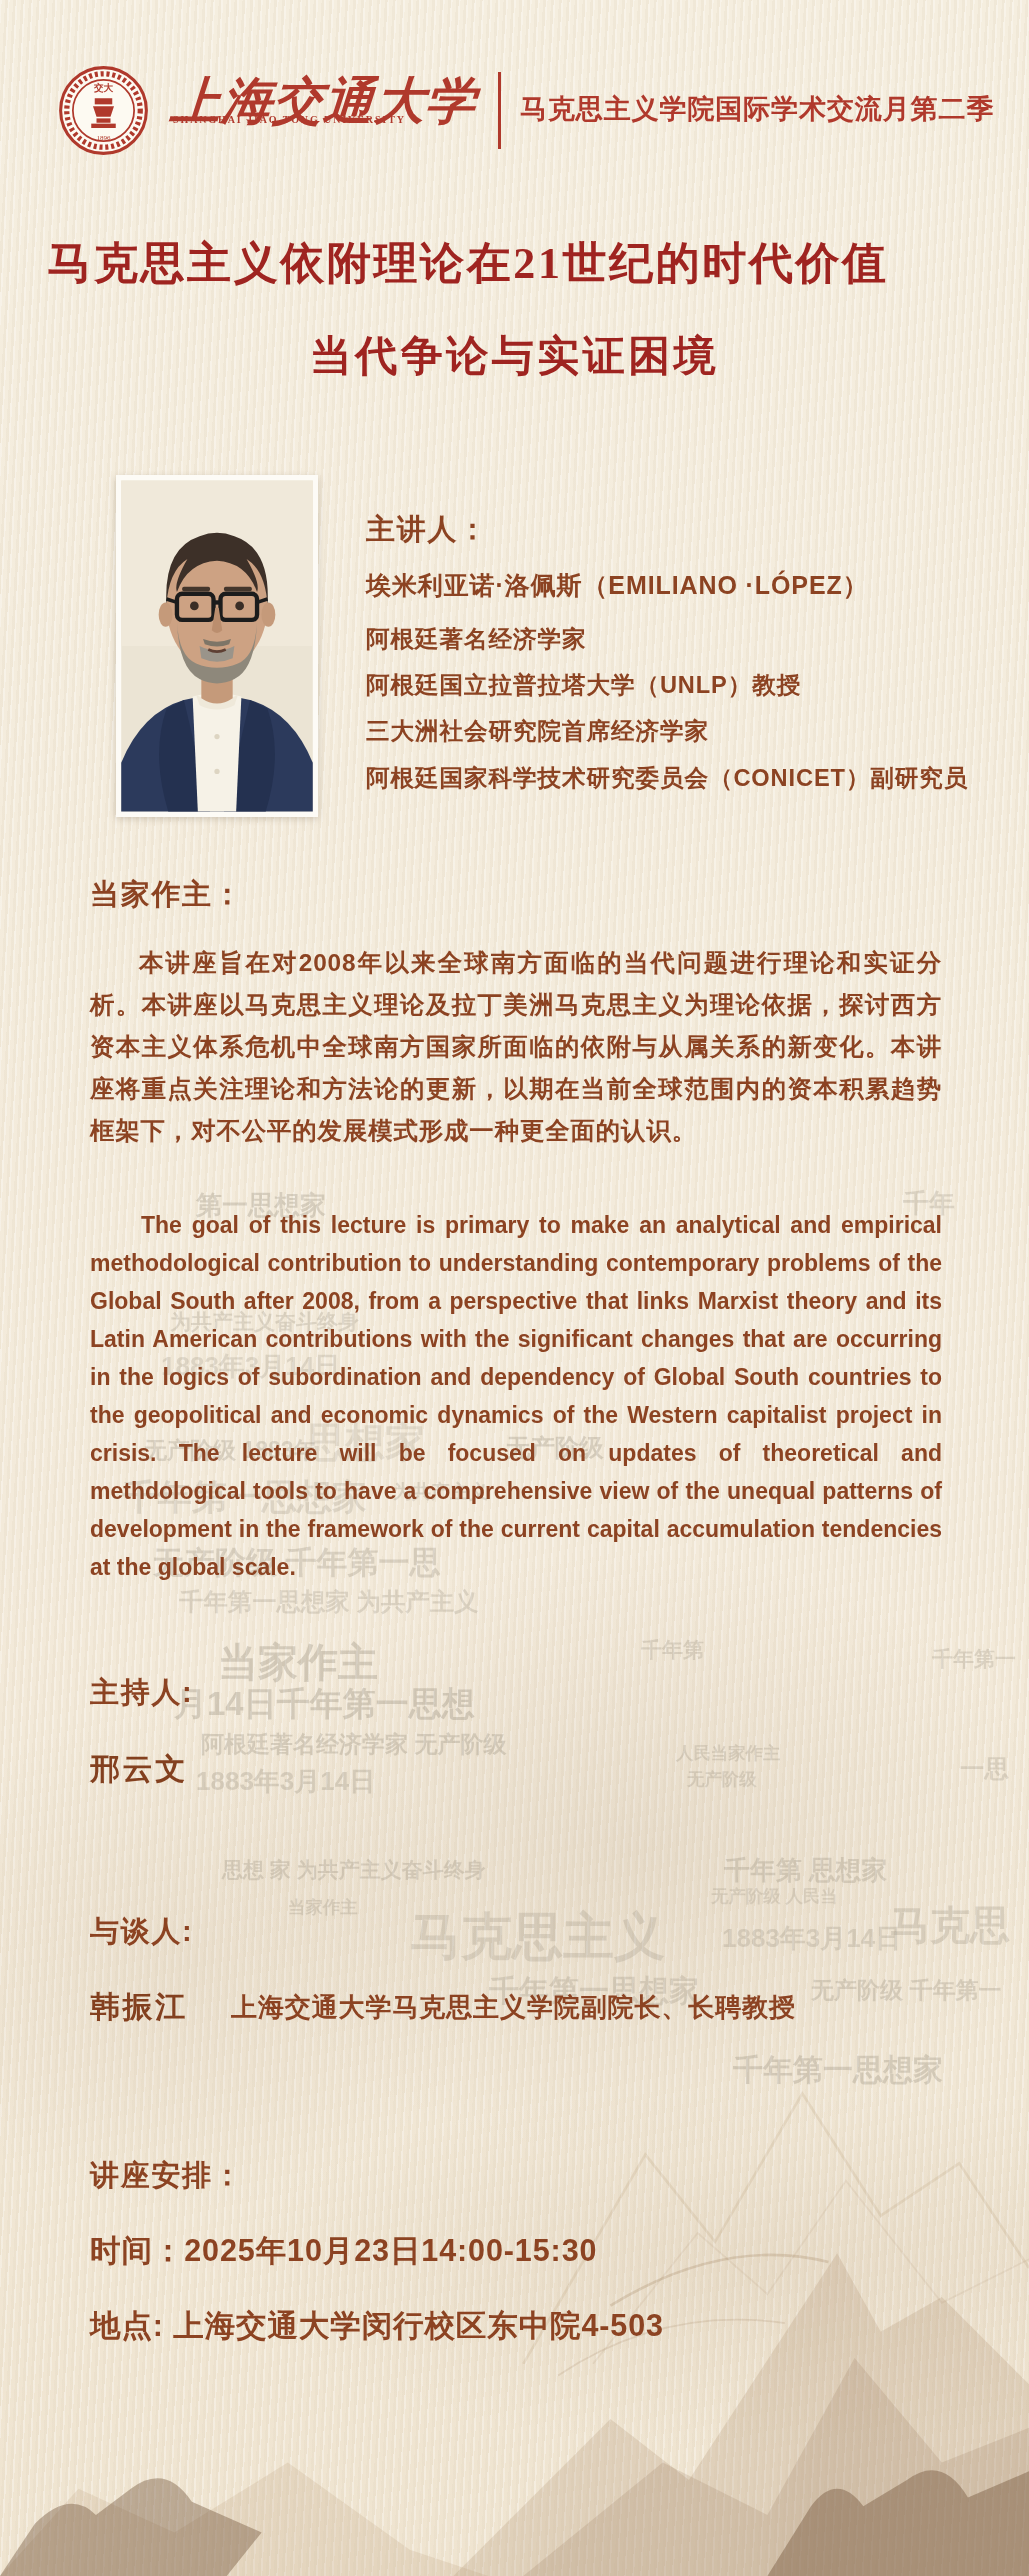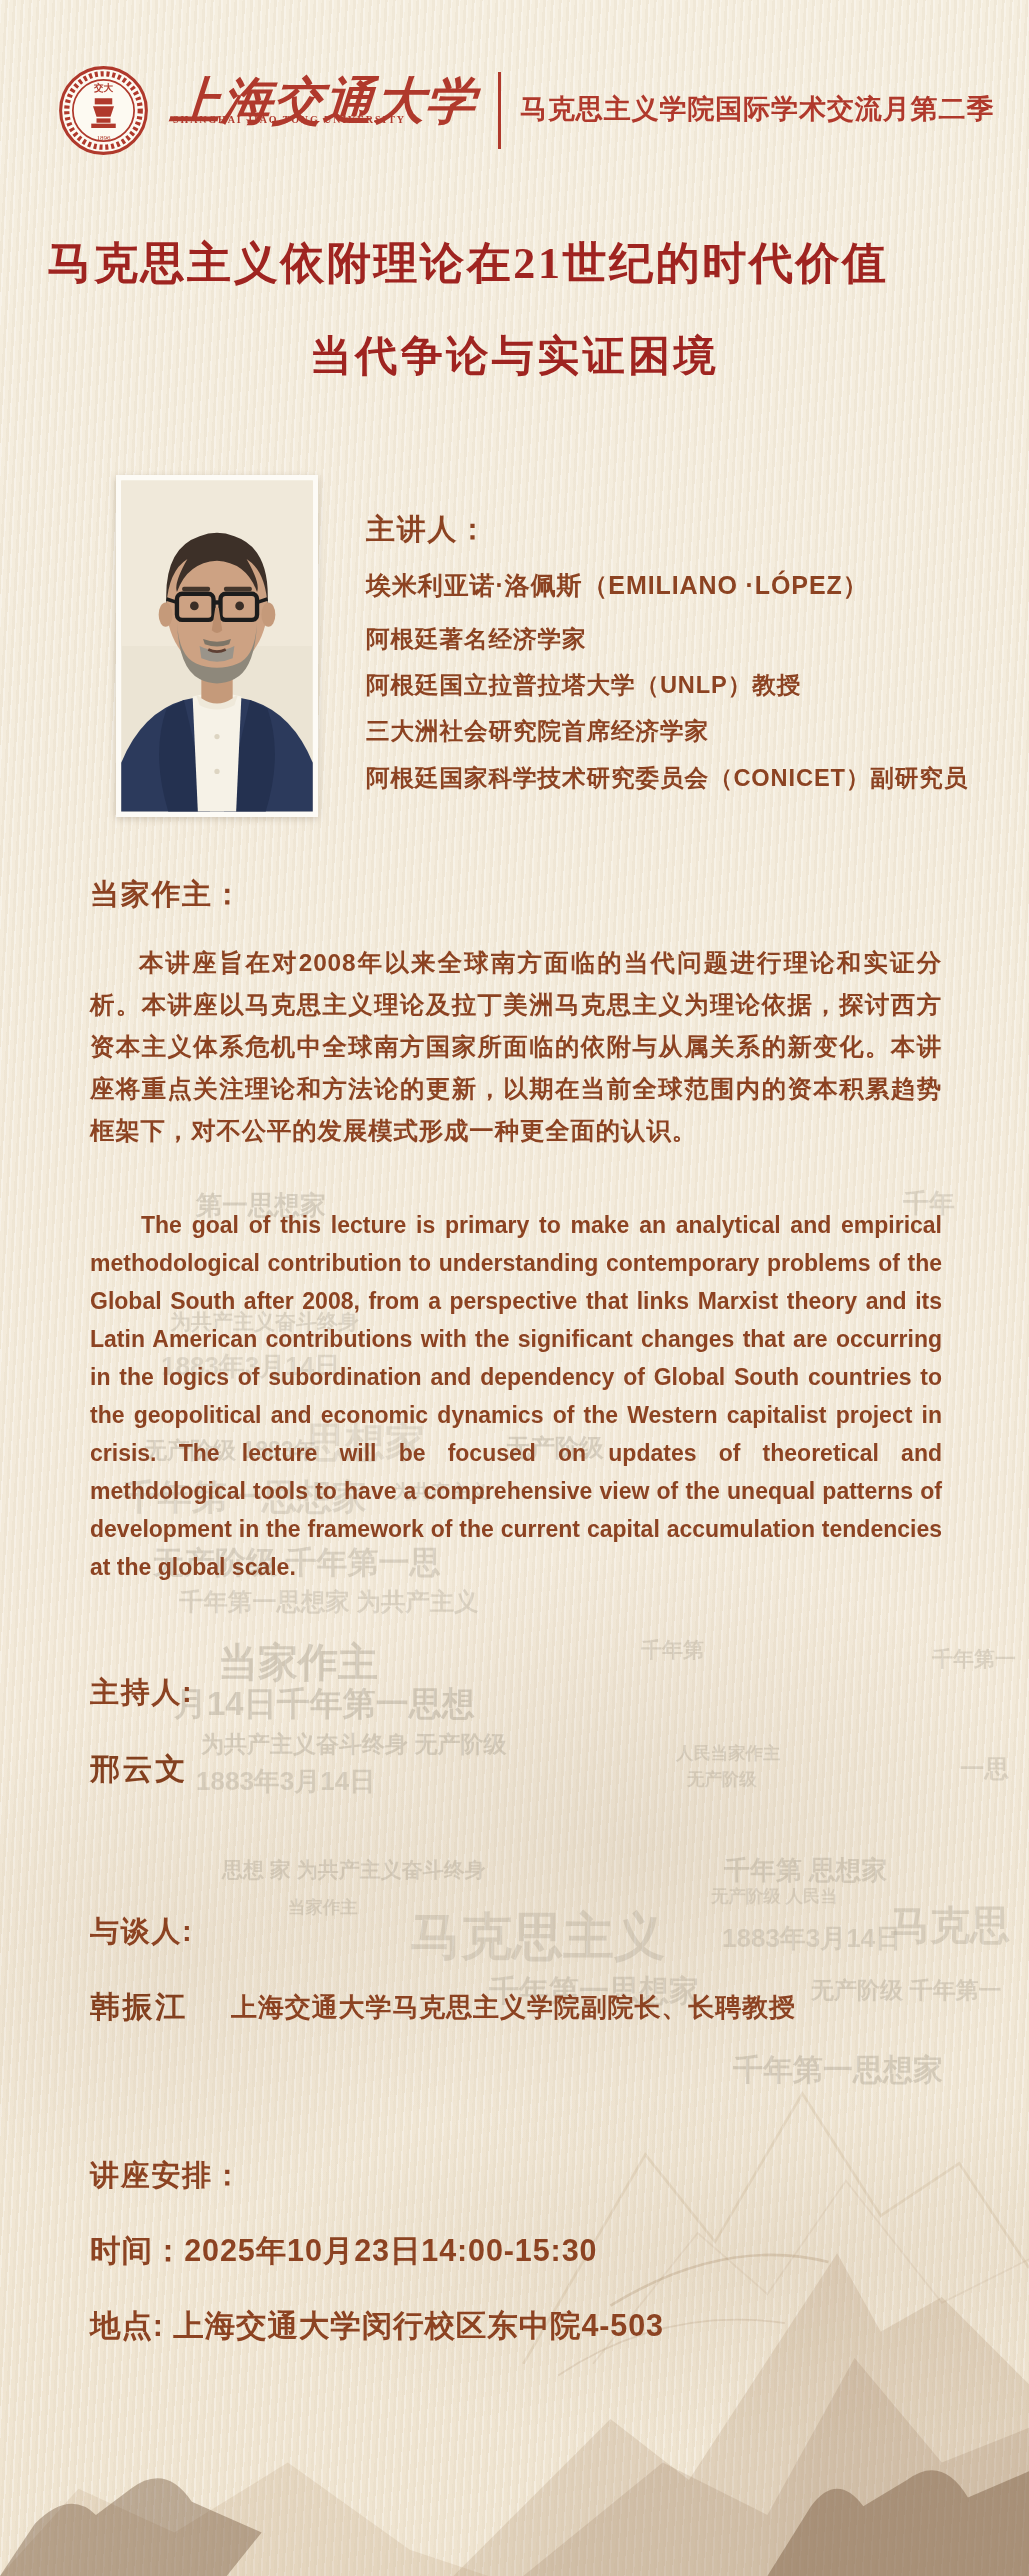--- a/index.html
+++ b/index.html
@@ -59,21 +59,21 @@
     <span class="wm" style="left:305px;top:1415px;font-size:40px;opacity:.16">思想家</span>
     <span class="wm" style="left:506px;top:1432px;font-size:24.4px;opacity:.26">无产阶级</span>
     <span class="wm" style="left:122px;top:1474px;font-size:35px;opacity:.20">千年第一思想家</span>
     <span class="wm" style="left:393px;top:1479px;font-size:19px;opacity:.22">为共产主义</span>
     <span class="wm" style="left:153px;top:1542px;font-size:31px;opacity:.24">无产阶级 千年第一思</span>
     <span class="wm" style="left:179px;top:1586px;font-size:24.4px;opacity:.22">千年第一思想家 为共产主义</span>
     <span class="wm" style="left:218px;top:1635px;font-size:40px;opacity:.28">当家作主</span>
     <span class="wm" style="left:641px;top:1636px;font-size:21px;opacity:.22">千年第</span>
     <span class="wm" style="left:932px;top:1645px;font-size:21px;opacity:.22">千年第一</span>
     <span class="wm" style="left:174px;top:1682px;font-size:33px;opacity:.28">月14日千年第一思想</span>
-    <span class="wm" style="left:201px;top:1729px;font-size:23px;opacity:.26">为共产主义奋斗终身 无产阶级</span>
+    <span class="wm" style="left:201px;top:1729px;font-size:23px;opacity:.26">阿根廷著名经济学家 无产阶级</span>
     <span class="wm" style="left:676px;top:1741px;font-size:17.4px;opacity:.22">人民当家作主</span>
     <span class="wm" style="left:196px;top:1764px;font-size:26px;opacity:.24">1883年3月14日</span>
     <span class="wm" style="left:687px;top:1767px;font-size:17.4px;opacity:.22">无产阶级</span>
     <span class="wm" style="left:960px;top:1753px;font-size:24.4px;opacity:.22">一思</span>
     <span class="wm" style="left:222px;top:1856px;font-size:21px;opacity:.24">思想 家 为共产主义奋斗终身</span>
     <span class="wm" style="left:724px;top:1853px;font-size:26px;opacity:.24">千年第 思想家</span>
     <span class="wm" style="left:410px;top:1903px;font-size:51px;opacity:.20">马克思主义</span>
     <span class="wm" style="left:722px;top:1921px;font-size:26px;opacity:.22">1883年3月14日</span>
     <span class="wm" style="left:890px;top:1898px;font-size:40px;opacity:.22">马克思</span>
     <span class="wm" style="left:711px;top:1884px;font-size:17.4px;opacity:.20">无产阶级 人民当</span>

